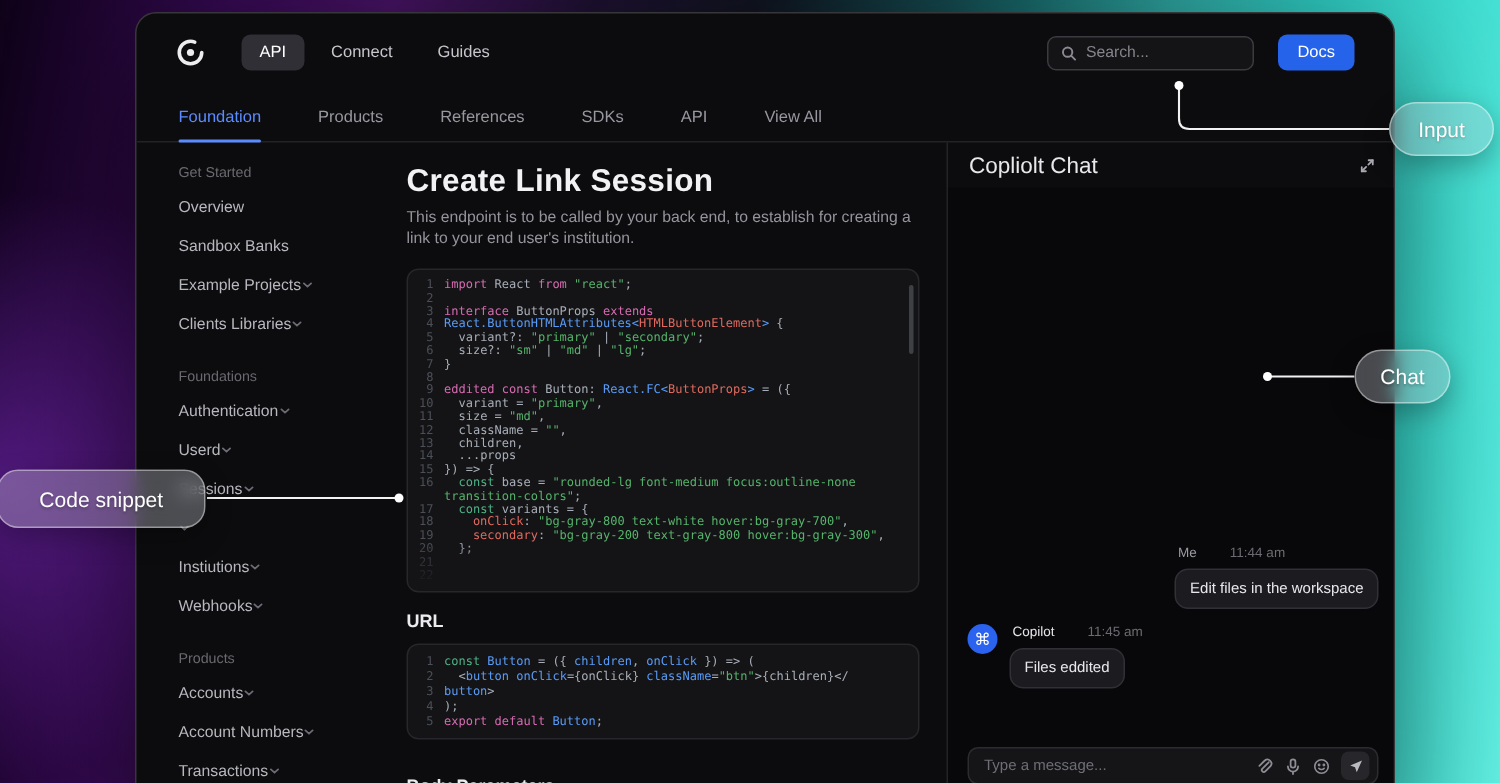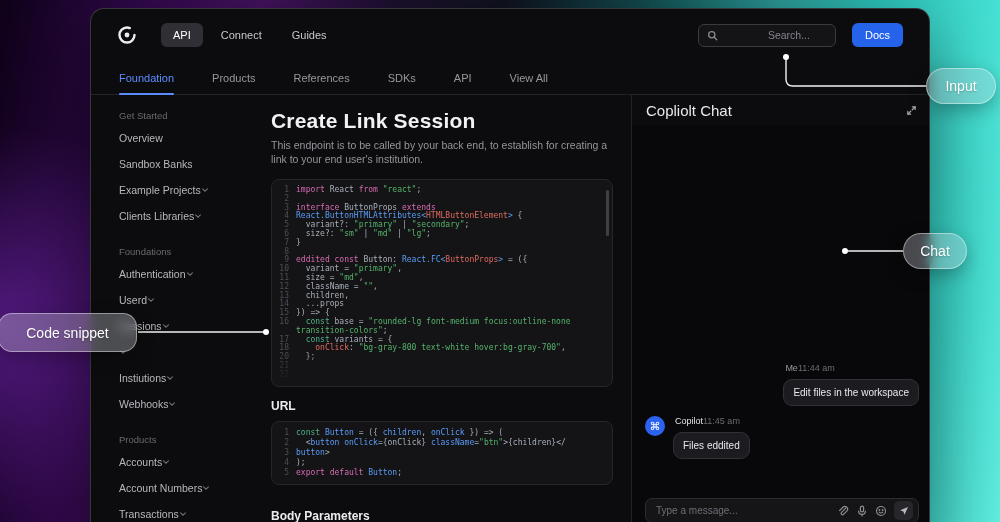--- a/index.html
+++ b/index.html
@@ -30,21 +30,21 @@
   .topnav-item{ padding:6px 12px; border-radius:6px; font-size:11px; color:#c6c6cc; cursor:default; }
   .topnav-item.active{ background:#2f2f35; color:#fff; }
   .topbar-spacer{ flex:1; }
   .searchbox{
     display:flex; align-items:center; gap:6px; width:138px; height:23px;
     border:1px solid #3a3a40; background:#141417; border-radius:6px; padding:0 8px; margin-right:16px;
   }
   .searchbox svg{ color:#8a8a92; flex:0 0 auto; }
   .searchbox input{
     background:transparent; border:none; outline:none; width:100%;
-    font-family:"Liberation Sans",sans-serif; font-size:10.5px; color:#cfcfd4;margin-left:44px;
+    font-family:"Liberation Sans",sans-serif; font-size:10.5px; color:#cfcfd4;
   }
   .searchbox input::placeholder{ color:#84848c; }
   .docs-btn{
     background:#2563eb; color:#fff; border:none; border-radius:6px;
     padding:6px 13px; font-size:11px; font-family:"Liberation Sans",sans-serif; cursor:default;
   }
 
   
   .subnav{ display:flex; gap:38px; align-items:center; height:34px; padding:0 28px; border-bottom:1px solid #232327; }
   .subnav-item{ position:relative; display:flex; align-items:center; height:100%; font-size:11px; color:#97979f; cursor:default; }
@@ -84,21 +84,21 @@
 
   
   .chat-panel{ position:absolute; left:540px; top:86px; bottom:0; width:300px; border-left:1px solid #232327; }
   .chat-header{ display:flex; align-items:center; justify-content:space-between; height:30px; padding:0 14px; }
   .chat-title{ font-size:15px; color:#e8e8ec; }
   .chat-expand{ color:#a9a9b0; display:flex; cursor:default; }
   .chat-body{ position:absolute; left:0; right:0; top:30px; bottom:0; background:#08080a; }
 
   .msg-me{ position:absolute; right:12px; top:238px; display:flex; flex-direction:column; align-items:flex-start; }
   .msg-bot{ position:absolute; left:13px; top:291px; display:flex; gap:8px; }
-  .msg-meta{ display:flex; gap:0; align-items:baseline; font-size:9px; color:#9a9aa1; margin:0 0 6px 2px; }
+  .msg-meta{ display:flex; gap:22px; align-items:baseline; font-size:9px; color:#9a9aa1; margin:0 0 6px 2px; }
   .msg-time{ color:#6b6b72; }
   .bubble{
     background:#1c1c20; border:1px solid #303036; border-radius:9px;
     padding:7px 9px; font-size:10px; color:#e8e8ec; width:fit-content; white-space:nowrap;
   }
   .avatar{ width:20px; height:20px; border-radius:50%; background:#2b63f0; color:#fff;
     display:flex; align-items:center; justify-content:center; font-size:11px; flex:0 0 auto; }
 
   .chat-input{
     position:absolute; left:13px; right:12px; top:373px; height:25px;
@@ -338,20 +338,24 @@
             </div>
             <div class="code-line">
               <span class="ln">17</span>
               <span class="lc"><span class="tok-p">  </span><span class="tok-g">const</span><span class="tok-p"> variants = {</span></span>
             </div>
             <div class="code-line">
               <span class="ln">18</span>
               <span class="lc"><span class="tok-p">    </span><span class="tok-r">onClick</span><span class="tok-p">: </span><span class="tok-s">"bg-gray-800 text-white hover:bg-gray-700"</span><span class="tok-p">,</span></span>
             </div>
             <div class="code-line">
+              <span class="ln">19</span>
+              <span class="lc"><span class="tok-p">    </span><span class="tok-r">secondary</span><span class="tok-p">: </span><span class="tok-s">"bg-gray-200 text-gray-800 hover:bg-gray-300"</span><span class="tok-p">,</span></span>
+            </div>
+            <div class="code-line">
               <span class="ln">20</span>
               <span class="lc"><span class="tok-p">  };</span></span>
             </div>
             <div class="code-line">
               <span class="ln">21</span>
               <span class="lc"></span>
             </div>
             <div class="code-line">
               <span class="ln">22</span>
               <span class="lc"></span>

